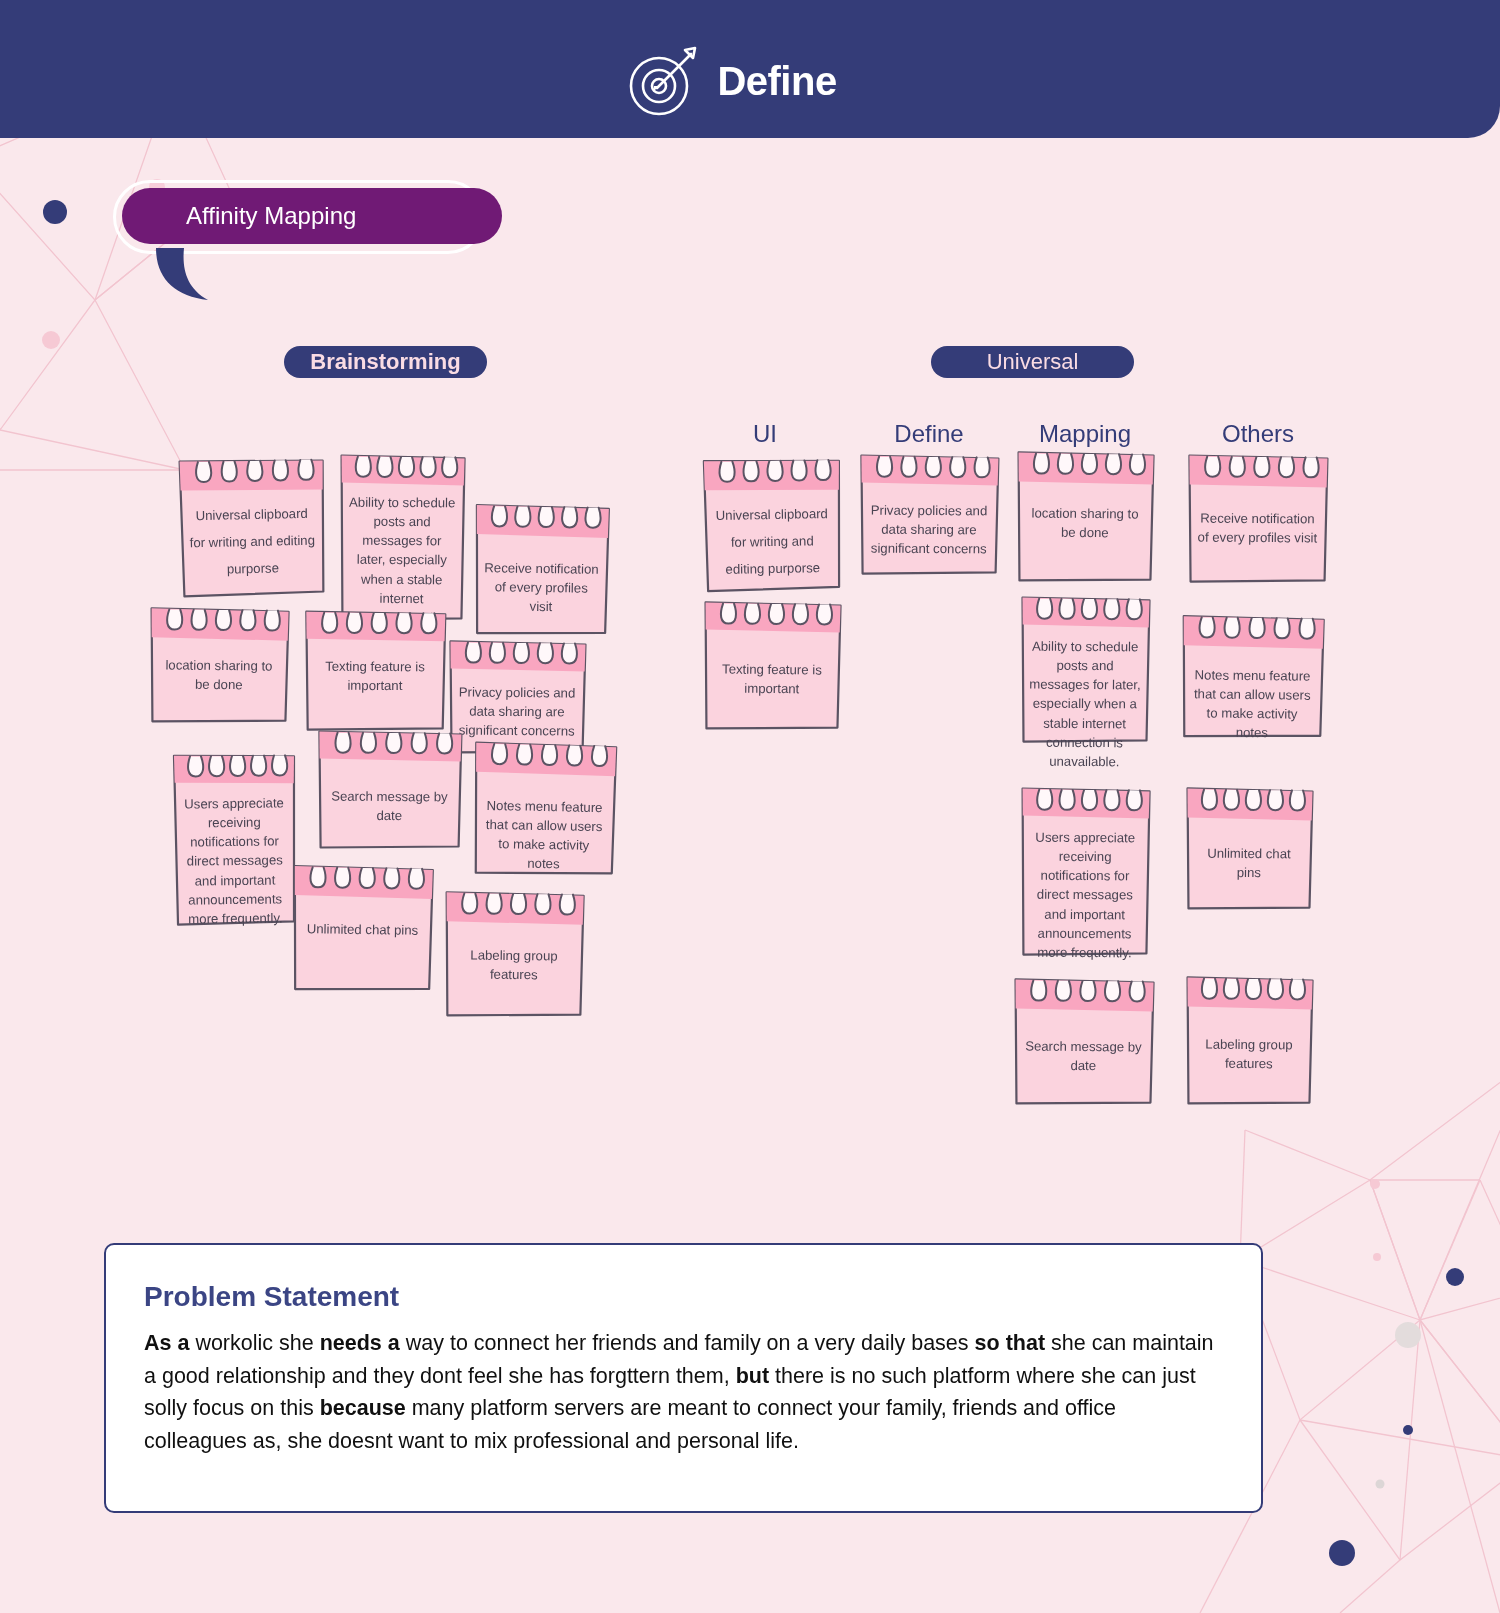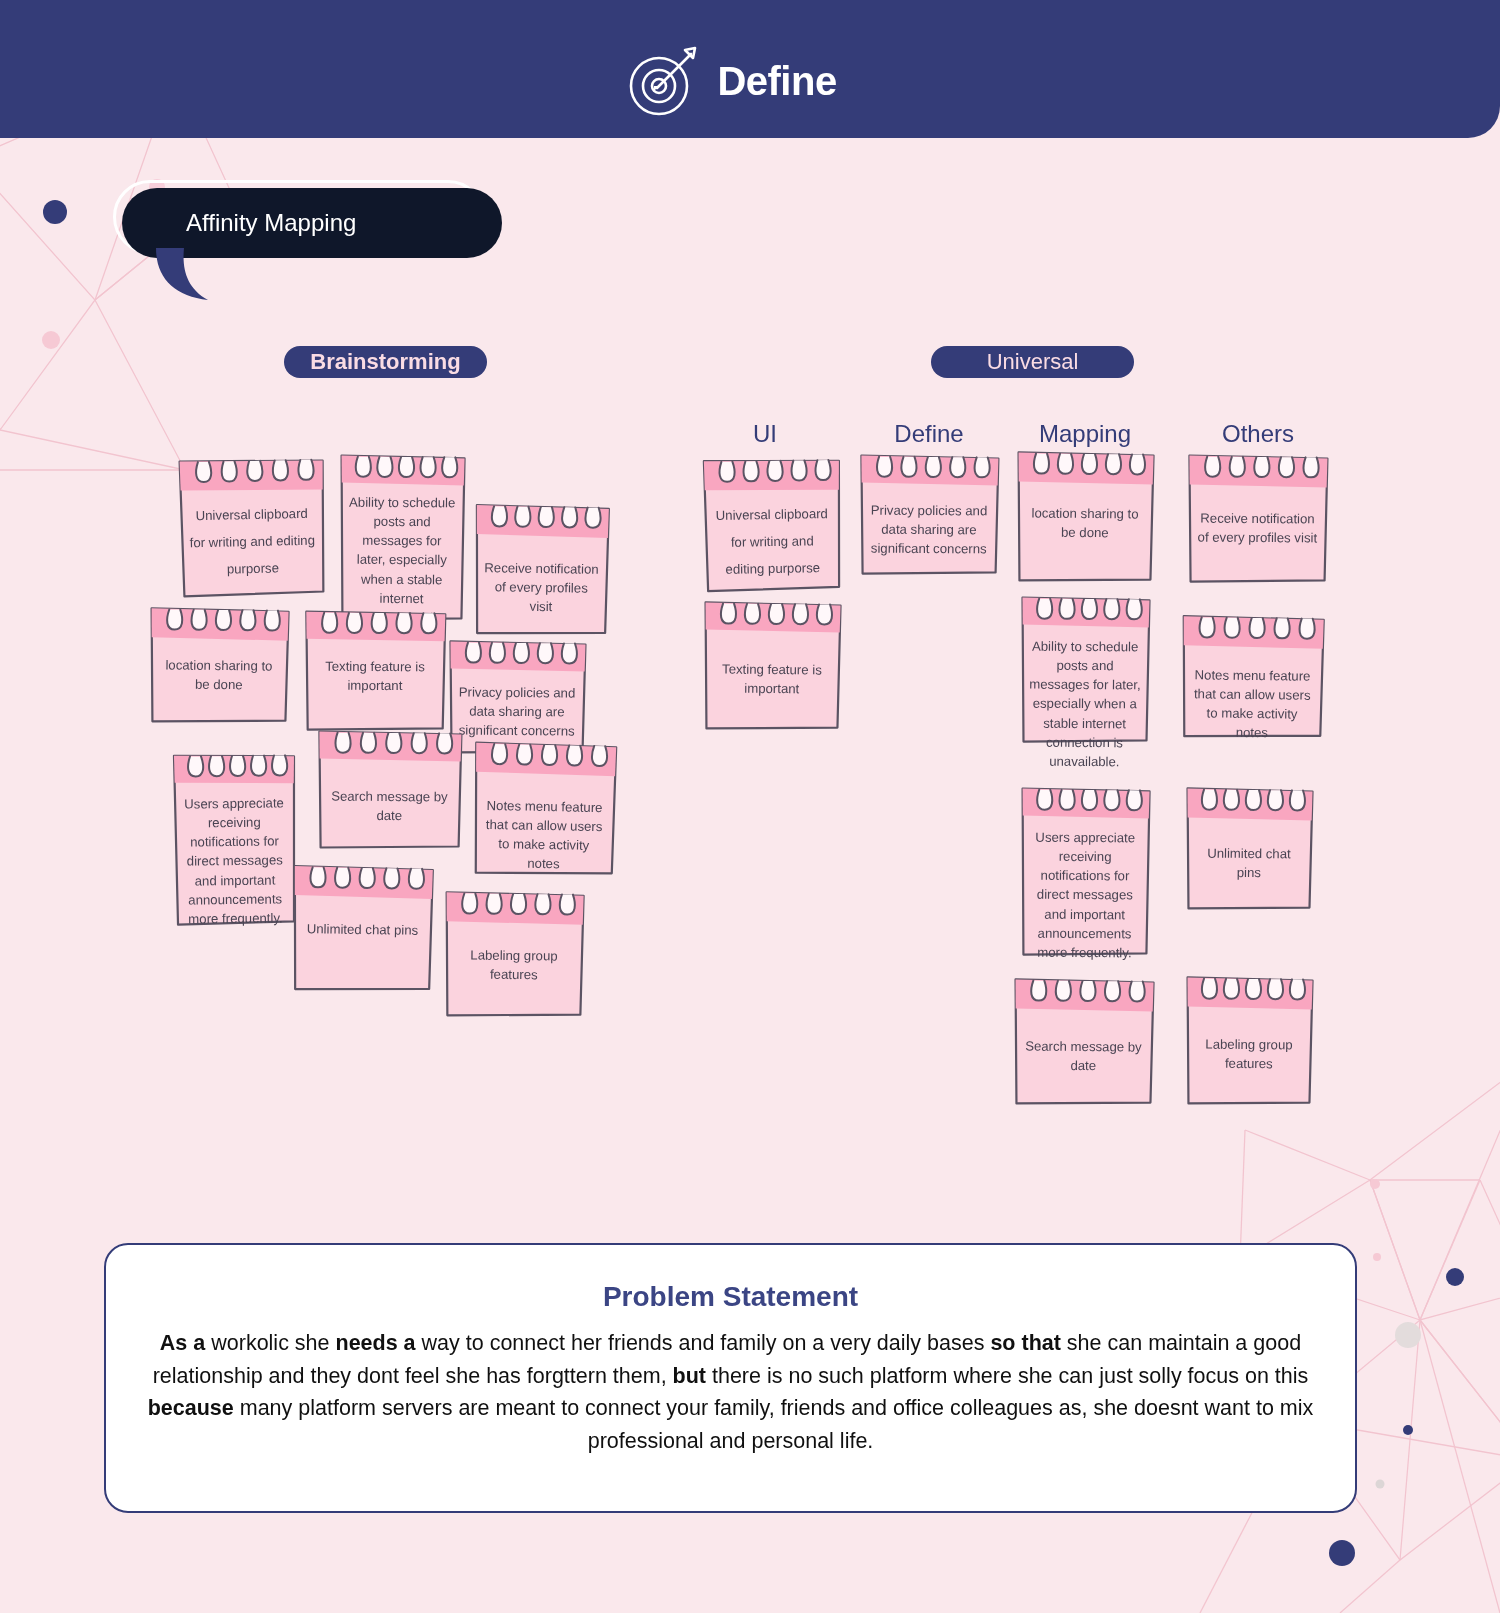--- a/index.html
+++ b/index.html
@@ -25,21 +25,21 @@
     line-height:1;
   }
 
   
   .bubble-wrap{position:absolute;left:122px;top:188px;z-index:3;}
   .bubble-outline{
     position:absolute;left:-9px;top:-8px;width:372px;height:74px;
     border:3px solid #FFFFFF;border-radius:37px;box-sizing:border-box;
   }
   .bubble{
-    position:relative;width:380px;height:70px;background:#0f172a;
+    position:relative;width:380px;height:56px;background:#701a75;
     border-radius:37px;display:flex;align-items:center;
     padding-left:64px;box-sizing:border-box;
   }
   .bubble-label{color:#FFFFFF;font-size:24px;}
 
   
   .pill{
     position:absolute;background:#343C78;border-radius:20px;height:32px;
     display:flex;align-items:center;justify-content:center;
     color:#FADCE4;font-size:22px;padding:0 26px;box-sizing:border-box;z-index:3;
@@ -64,23 +64,23 @@
     padding:0 10px;box-sizing:border-box;z-index:2;
   }
   .note-text.sp{line-height:2.05;}
   .note-text.nm{line-height:1.45;}
 
   
   .tape{position:absolute;z-index:6;}
 
   
   .ps-card{
-    position:absolute;left:104px;top:1243px;width:1253px;height:270px;
-    background:#FFFFFF;border:2.5px solid #343C78;border-radius:24px;
-    box-sizing:border-box;padding:36px 38px 0 38px;z-index:5;text-align:center;
+    position:absolute;left:104px;top:1243px;width:1159px;height:270px;
+    background:#FFFFFF;border:2.5px solid #343C78;border-radius:10px;
+    box-sizing:border-box;padding:36px 38px 0 38px;z-index:5;
   }
   .ps-title{
     color:#3B4584;font-size:28px;font-weight:bold;margin:0 0 14px 0;
   }
   .ps-body{
     color:#101010;font-size:21.5px;line-height:1.52;margin:0;
   }
   .ps-body b{font-weight:bold;}
 </style>
 </head>

